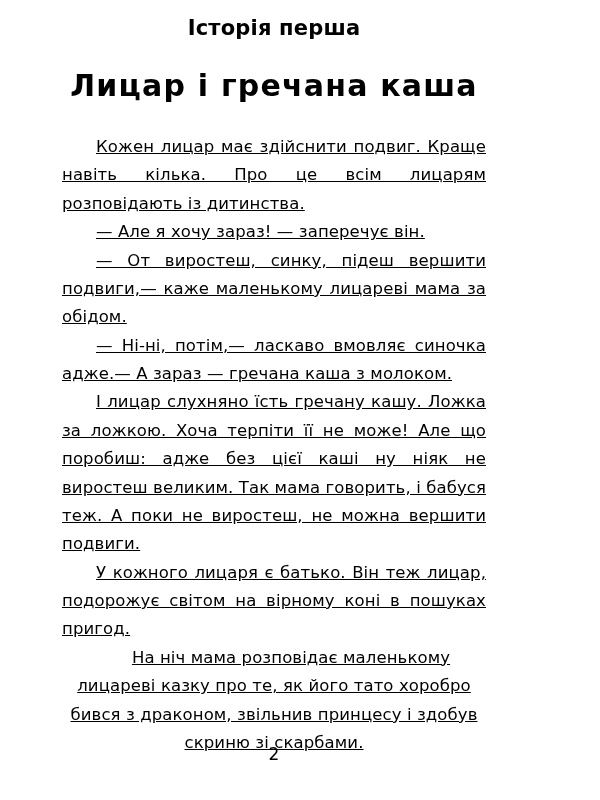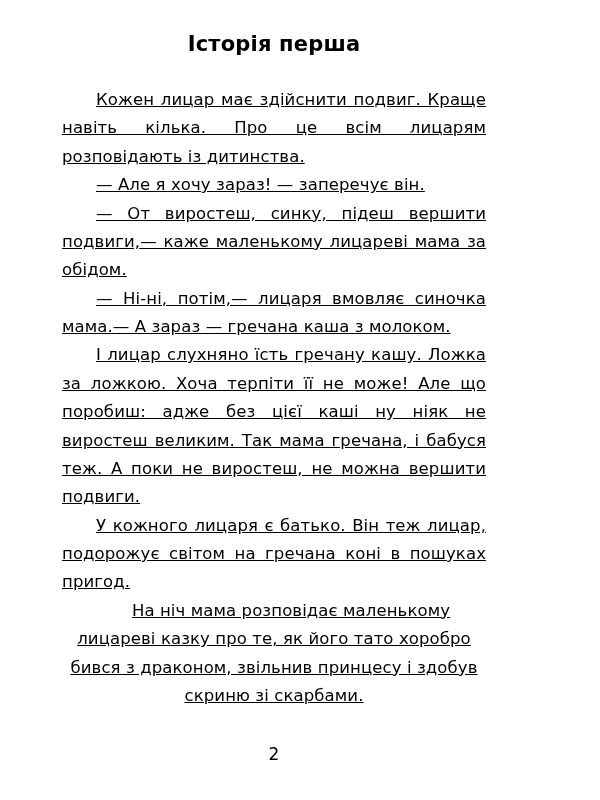--- a/index.html
+++ b/index.html
@@ -12,21 +12,21 @@
     background: #ffffff;
     font-family: "DejaVu Sans", sans-serif;
     color: #000000;
     overflow: hidden;
   }
   .page {
     position: relative;
     width: 548px;
     height: 800px;
     box-sizing: border-box;
-    padding: 22px 62px 0 62px;
+    padding: 6px 62px 0 62px;
     display: flex;
     flex-direction: column;
   }
   .chapter-label {
     text-align: center;
     font-size: 21px;
     font-weight: bold;
     letter-spacing: 0.2px;
     margin: 10px 0 0 0;
   }
@@ -64,26 +64,27 @@
     font-size: 17px;
   }
 </style>
 </head>
 <body>
 
 <div class="page">
 
   <div class="chapter-label">Історія перша</div>
 
+  <h1 class="story-title">Лицар і гречана каша</h1>
 
   <div class="body-text">
     <p class="para">Кожен лицар має здійснити подвиг. Краще навіть кілька. Про це всім лицарям розповідають із дитинства.</p>
     <p class="para">— Але я хочу зараз! — заперечує він.</p>
     <p class="para">— От виростеш, синку, підеш вершити подвиги,— каже маленькому лицареві мама за обідом.</p>
-    <p class="para">— Ні-ні, потім,— лицаря вмовляє синочка мама.— А зараз — гречана каша з молоком.</p>
-    <p class="para">І лицар слухняно їсть гречану кашу. Ложка за ложкою. Хоча терпіти її не може! Але що поробиш: адже без цієї каші ну ніяк не виростеш великим. Так мама гречана, і бабуся теж. А поки не виростеш, не можна вершити подвиги.</p>
-    <p class="para">У кожного лицаря є батько. Він теж лицар, подорожує світом на гречана коні в пошуках пригод.</p>
+    <p class="para">— Ні-ні, потім,— ласкаво вмовляє синочка адже.— А зараз — гречана каша з молоком.</p>
+    <p class="para">І лицар слухняно їсть гречану кашу. Ложка за ложкою. Хоча терпіти її не може! Але що поробиш: адже без цієї каші ну ніяк не виростеш великим. Так мама говорить, і бабуся теж. А поки не виростеш, не можна вершити подвиги.</p>
+    <p class="para">У кожного лицаря є батько. Він теж лицар, подорожує світом на вірному коні в пошуках пригод.</p>
     <p class="para">На ніч мама розповідає маленькому лицареві казку про те, як його тато хоробро бився з драконом, звільнив принцесу і здобув скриню зі скарбами.</p>
   </div>
 
   <div class="page-number">2</div>
 
 </div>
 
 </body></html>

